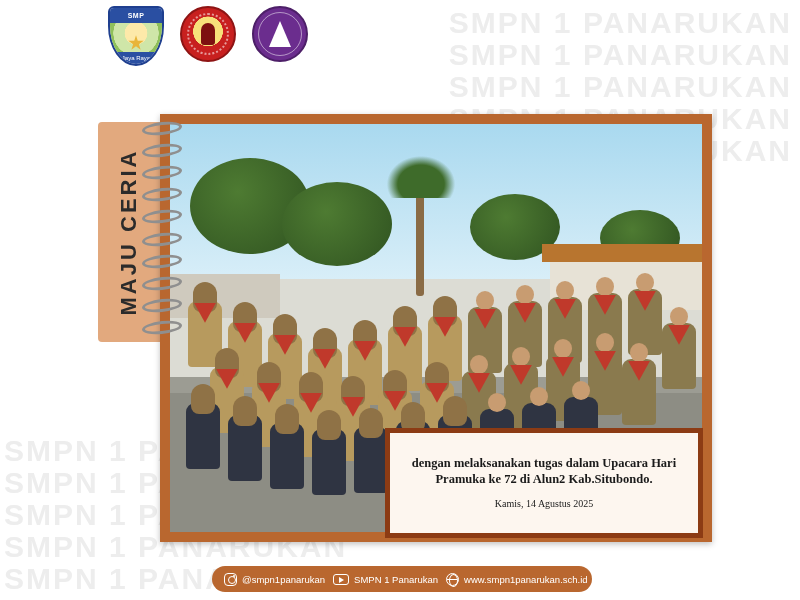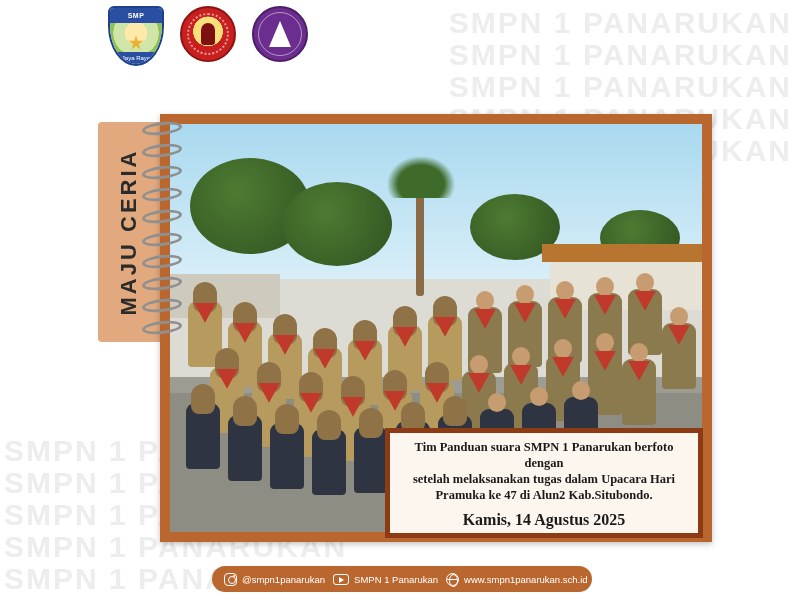--- a/index.html
+++ b/index.html
@@ -222,22 +222,22 @@
   .caption p {
     font-family: "Liberation Serif", serif;
     font-size: 12.5px;
     line-height: 16px;
     color: #1a1a1a;
     text-align: center;
     font-weight: bold;
   }
   .caption .date {
     margin-top: 9px;
-    font-size: 16px;
-    font-weight: bold;
+    font-size: 10px;
+    font-weight: normal;
   }
 
   
   .footer {
     position: absolute;
     left: 212px; bottom: 8px;
     width: 380px; height: 26px;
     background: #b9672f;
     border-radius: 13px;
     display: flex; align-items: center; gap: 8px;
@@ -483,23 +483,22 @@
     <div class="ring-el"></div>
     <div class="ring-el"></div>
     <div class="ring-el"></div>
     <div class="ring-el"></div>
     <div class="ring-el"></div>
     <div class="ring-el"></div>
   </div>
 </div>
 
 <div class="caption">
-  <p>Tim Panduan suara SMPN 1 Panarukan berfoto dengan</p>
-  <p>setelah melaksanakan tugas dalam Upacara Hari</p>
-  <p>Pramuka ke 47 di Alun2 Kab.Situbondo.</p>
+  <p>dengan melaksanakan tugas dalam Upacara Hari</p>
+  <p>Pramuka ke 72 di Alun2 Kab.Situbondo.</p>
   <p class="date">Kamis, 14 Agustus 2025</p>
 </div>
 
 <div class="footer">
   <div class="item">
     <span class="ig-icon"></span>
     <span>@smpn1panarukan</span>
   </div>
   <div class="item">
     <span class="yt-icon"></span>

